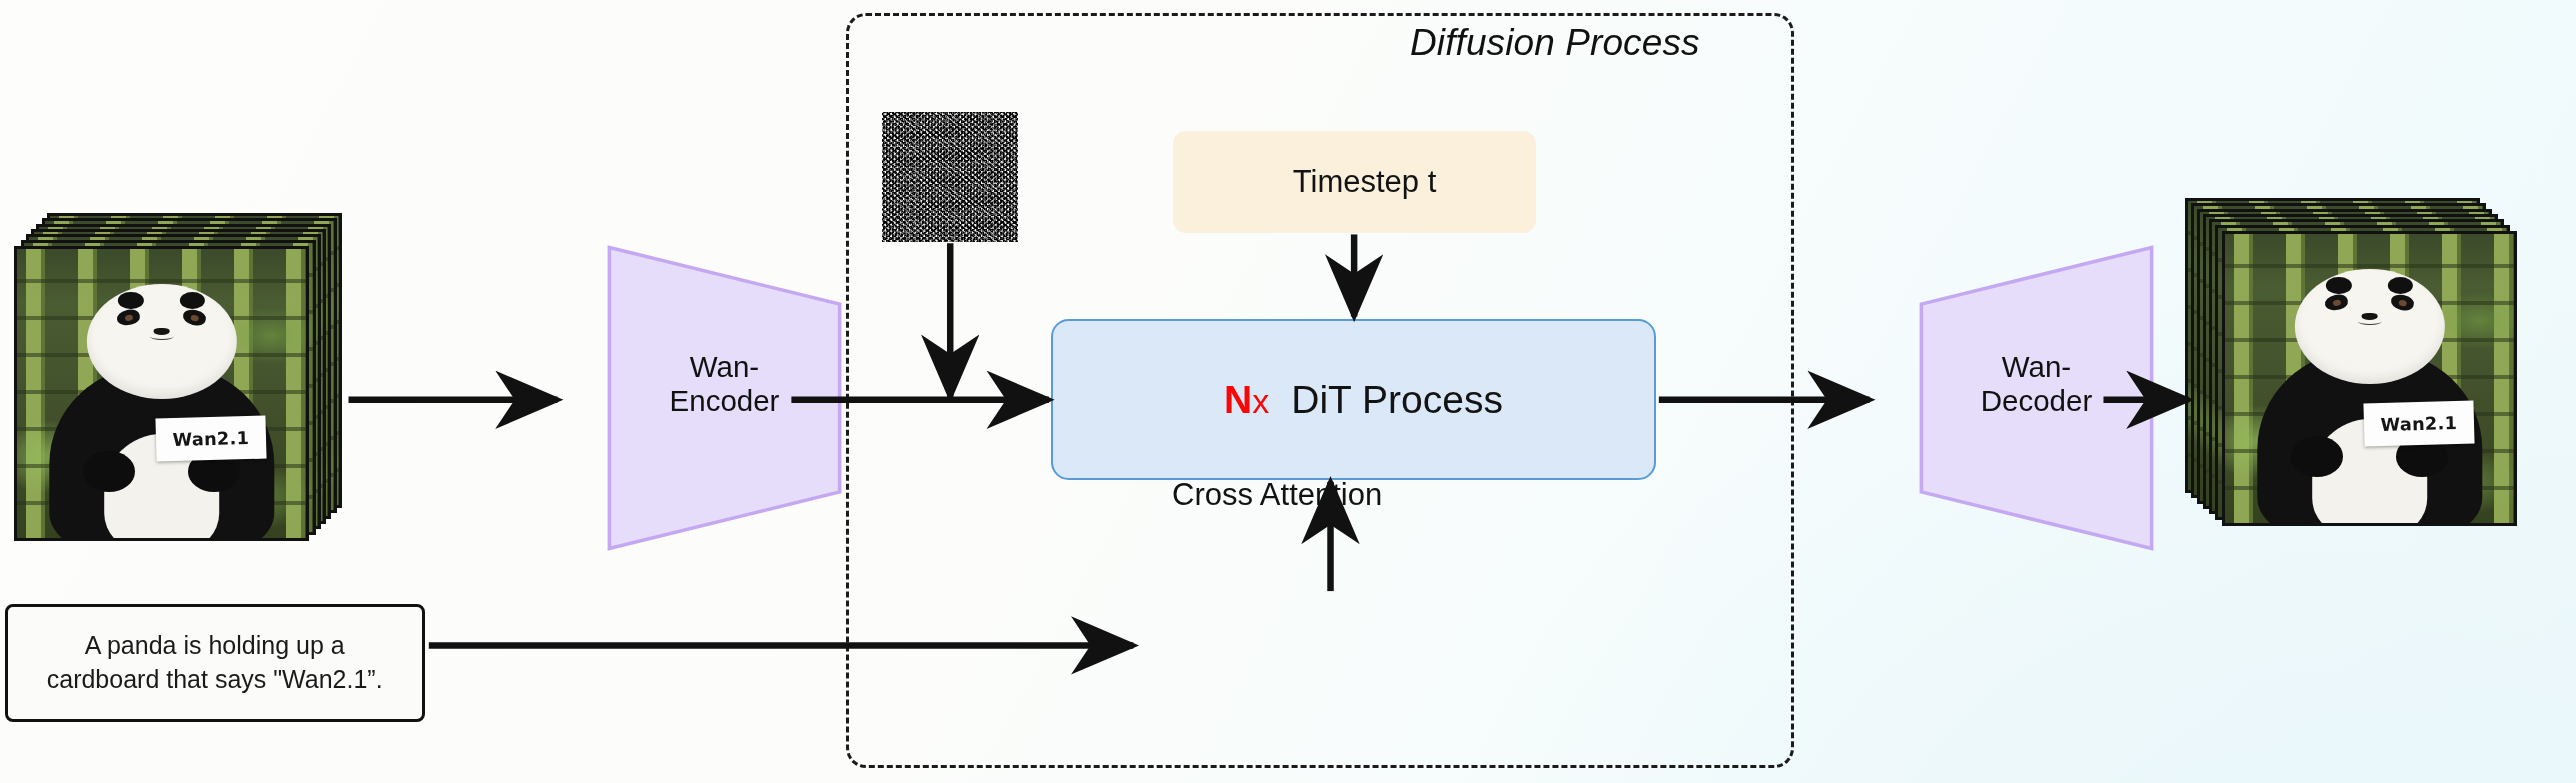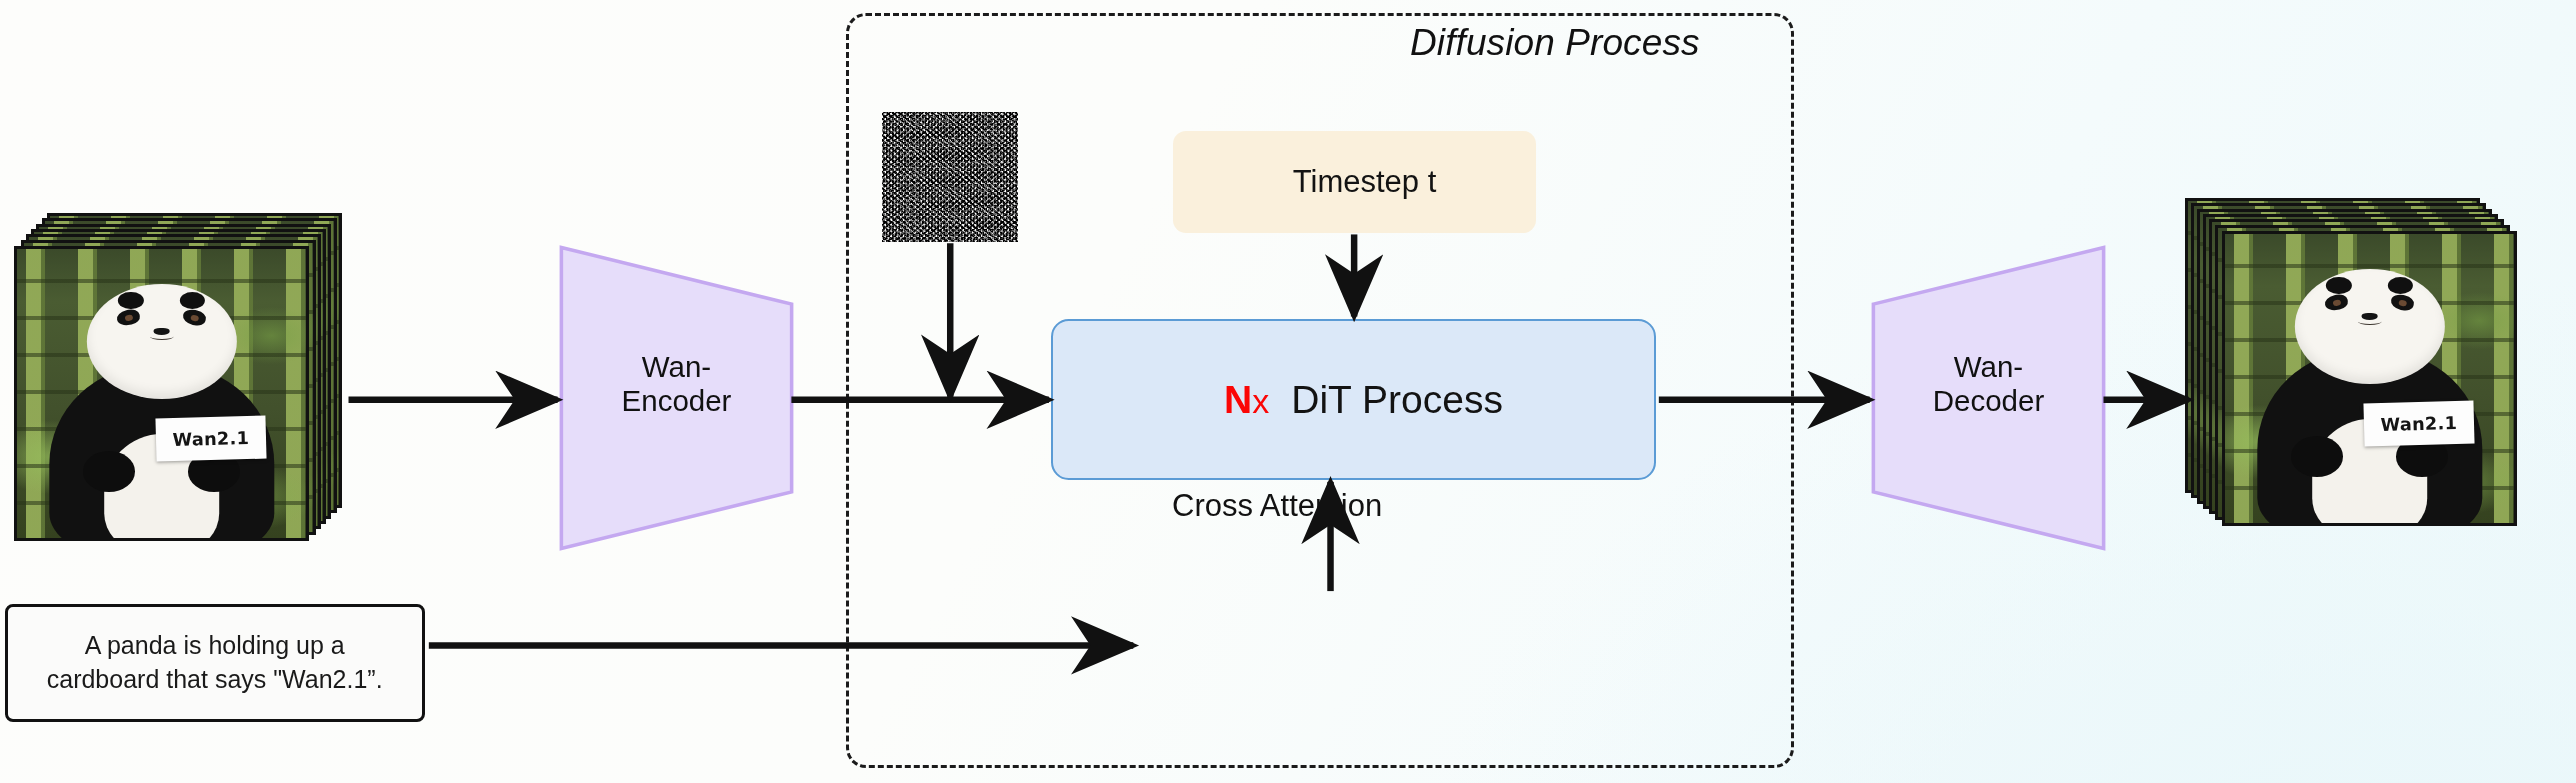--- a/index.html
+++ b/index.html
@@ -127,21 +127,21 @@
     font-family:"DejaVu Sans", sans-serif;
     font-weight:700;
     color:#151515;
     transform:rotate(-1.5deg);
   }
   .sign span{ font-size:17.7px; letter-spacing:0.3px; }
   .paw{ position:absolute; top:70%; width:18%; height:14%; background:#0d0d0d; border-radius:50%; }
   .paw.l{ left:23%; } .paw.r{ right:23%; }
 
   
-  .trapz { width: 94px; height: 260px; }
+  .trapz { width: 94px; height: 260px; margin-left: 48px; }
   .trapz svg { display:block; }
   .trapz-label{
     position:absolute; left:0; right:0;
     text-align:center;
     font-size: 29.5px;
     color:#111;
     line-height:1.16;
     white-space:pre-line;
   }
 
@@ -190,21 +190,21 @@
       #8b8b8b;
     background-blend-mode: overlay, difference, overlay, soft-light, normal;
     filter: grayscale(1) contrast(1.35) brightness(1.02);
   }
 
   
   #connectors{ position:absolute; left:0; top:0; width:2576px; height:783px; pointer-events:none; }
 
   
   #cross-attention-label{
-    left:1172px; top:488px;
+    left:1172px; top:477px;
     font-size:31px; color:#121212; white-space:nowrap;
   }
 </style>
 </head>
 <body>
 
 <div id="stage">
 
   <div class="abs" id="diffusion-region"></div>
   <div class="abs" id="diffusion-label">Diffusion Process</div>

